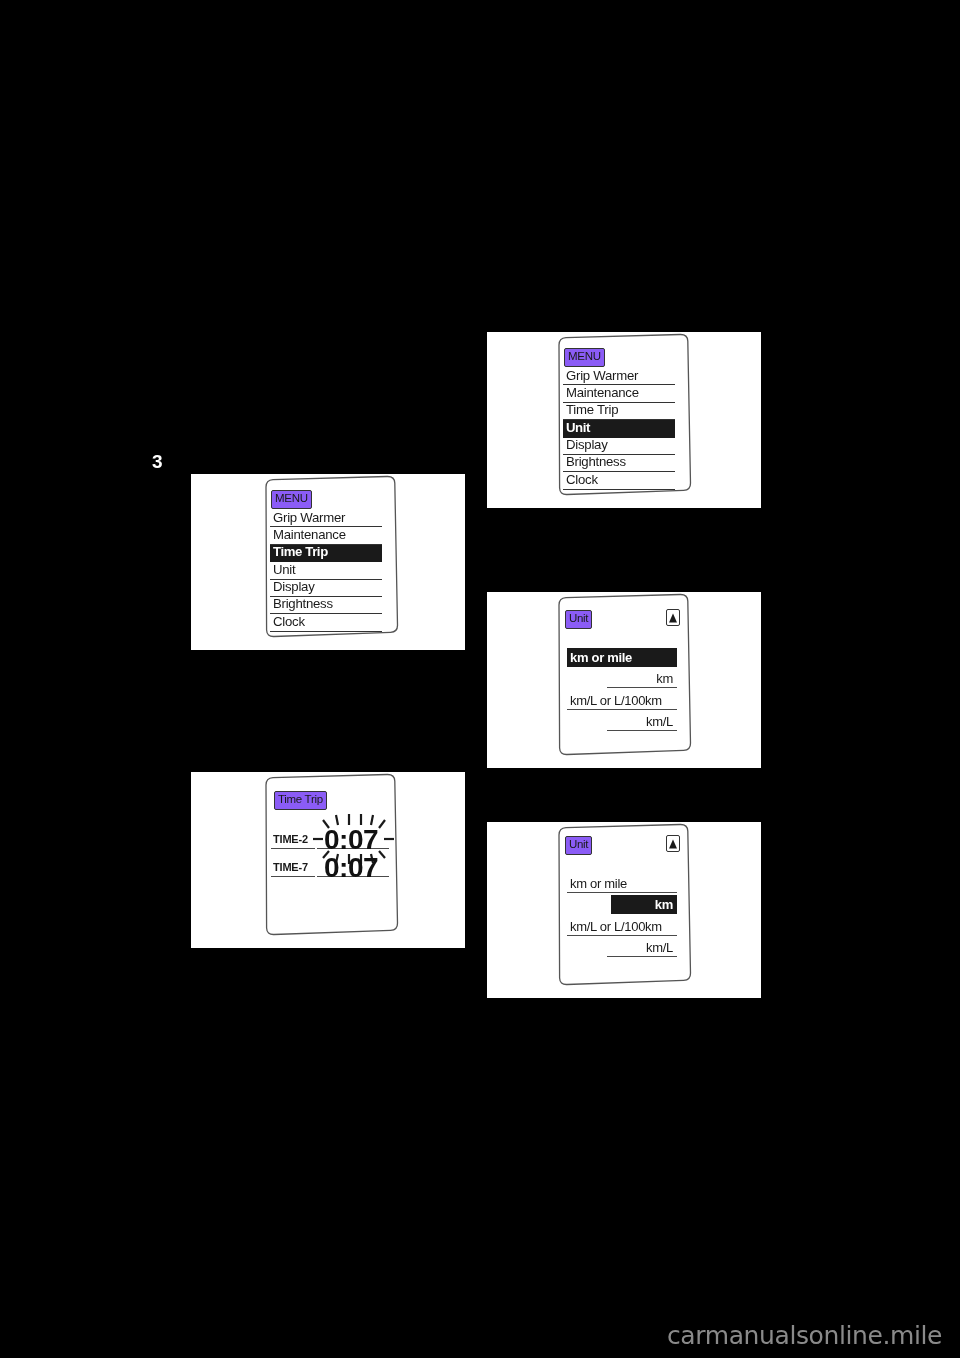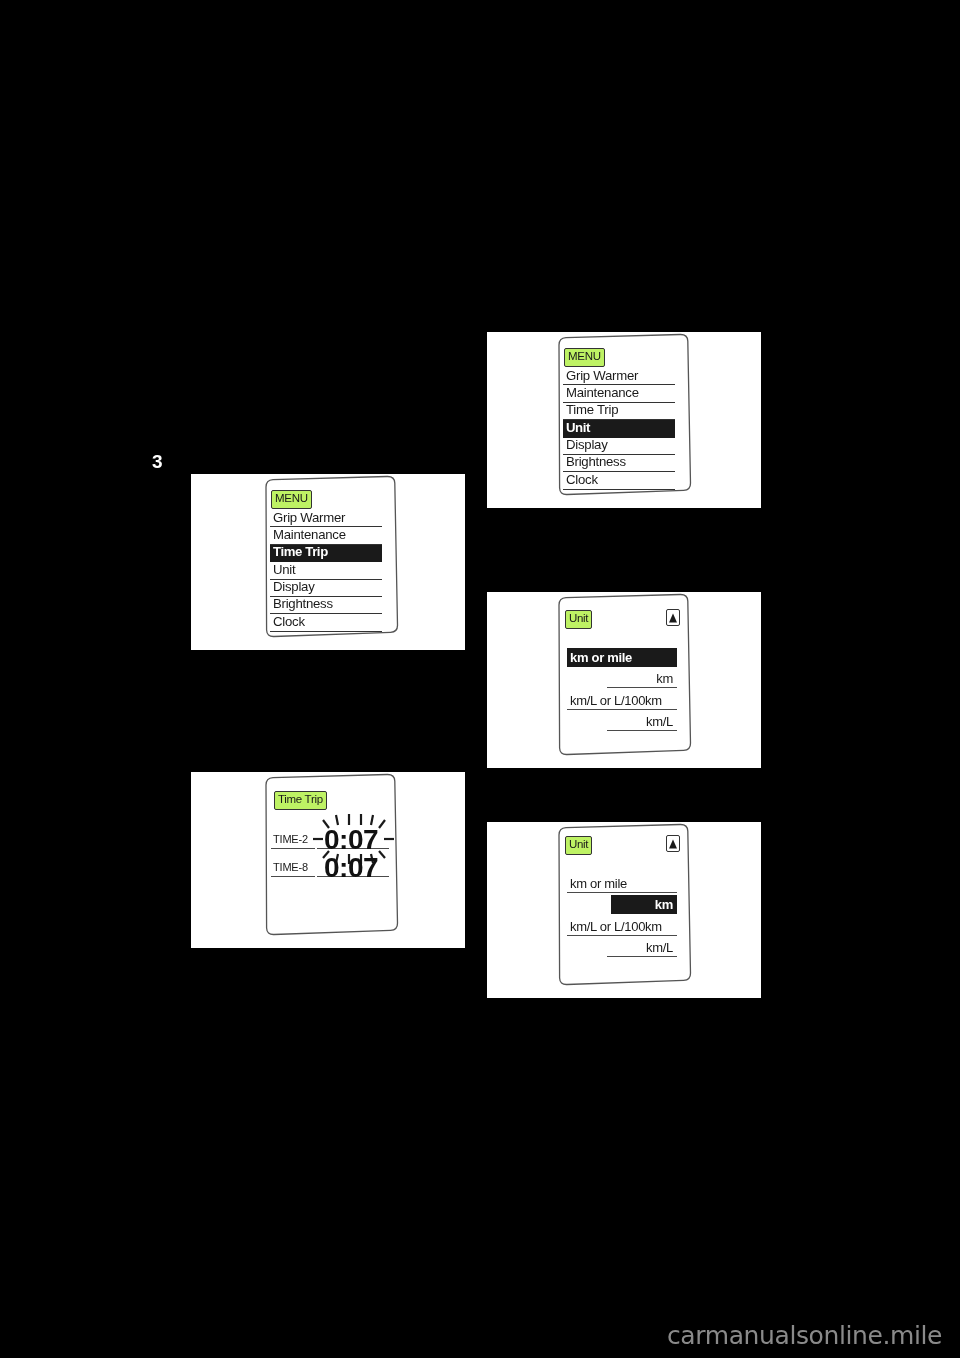--- a/index.html
+++ b/index.html
@@ -74,21 +74,21 @@
   
   .menu-tag {
     position: absolute;
     border: 1px solid #333;
     border-radius: 2px;
     font-size: 11.5px;
     line-height: 1;
     padding: 2px 3px 3px 3px;
     letter-spacing: -0.3px;
     color: #1a1a1a;
-    background: #bef264;
+    background: #8b5cf6;
     white-space: nowrap;
   }
 
   .menu-list {
     position: absolute;
     left: 76px;
     top: 36px;
     width: 114px;
   }
   .menu-row {
@@ -114,21 +114,21 @@
   .menu-row.selected span {
     color: #ffffff;
     font-weight: bold;
     letter-spacing: -0.4px;
   }
 
   
   .tt-label {
     position: absolute;
     font-size: 11px;
-    font-weight: normal;
+    font-weight: bold;
     letter-spacing: -0.2px;
     color: #1a1a1a;
     white-space: nowrap;
   }
   .tt-underline {
     position: absolute;
     height: 0;
     border-bottom: 1.4px solid #4a4a4a;
   }
   .tt-value {
@@ -257,21 +257,21 @@
           <line x1="2" y1="25" x2="12" y2="25"></line>
           <line x1="73" y1="25" x2="83" y2="25"></line>
         </g>
       </svg>
 
       <div class="tt-label" style="left:82px; top:61px;">TIME-2</div>
       <div class="tt-underline" style="left:80px; top:76px; width:44px;"></div>
       <div class="tt-underline" style="left:126px; top:76px; width:72px;"></div>
       <div class="tt-value" style="left:133px; top:54px;">0:07</div>
 
-      <div class="tt-label" style="left:82px; top:89px;">TIME-8</div>
+      <div class="tt-label" style="left:82px; top:89px;">TIME-7</div>
       <div class="tt-underline" style="left:80px; top:104px; width:44px;"></div>
       <div class="tt-underline" style="left:126px; top:104px; width:72px;"></div>
       <div class="tt-value" style="left:133px; top:82px;">0:07</div>
     </div>
   </div>
 </div>
 
 <div class="figure" id="fig-menu-unit">
   <div class="lcd-wrap">
     <svg class="lcd-svg" viewBox="0 0 274 176">

